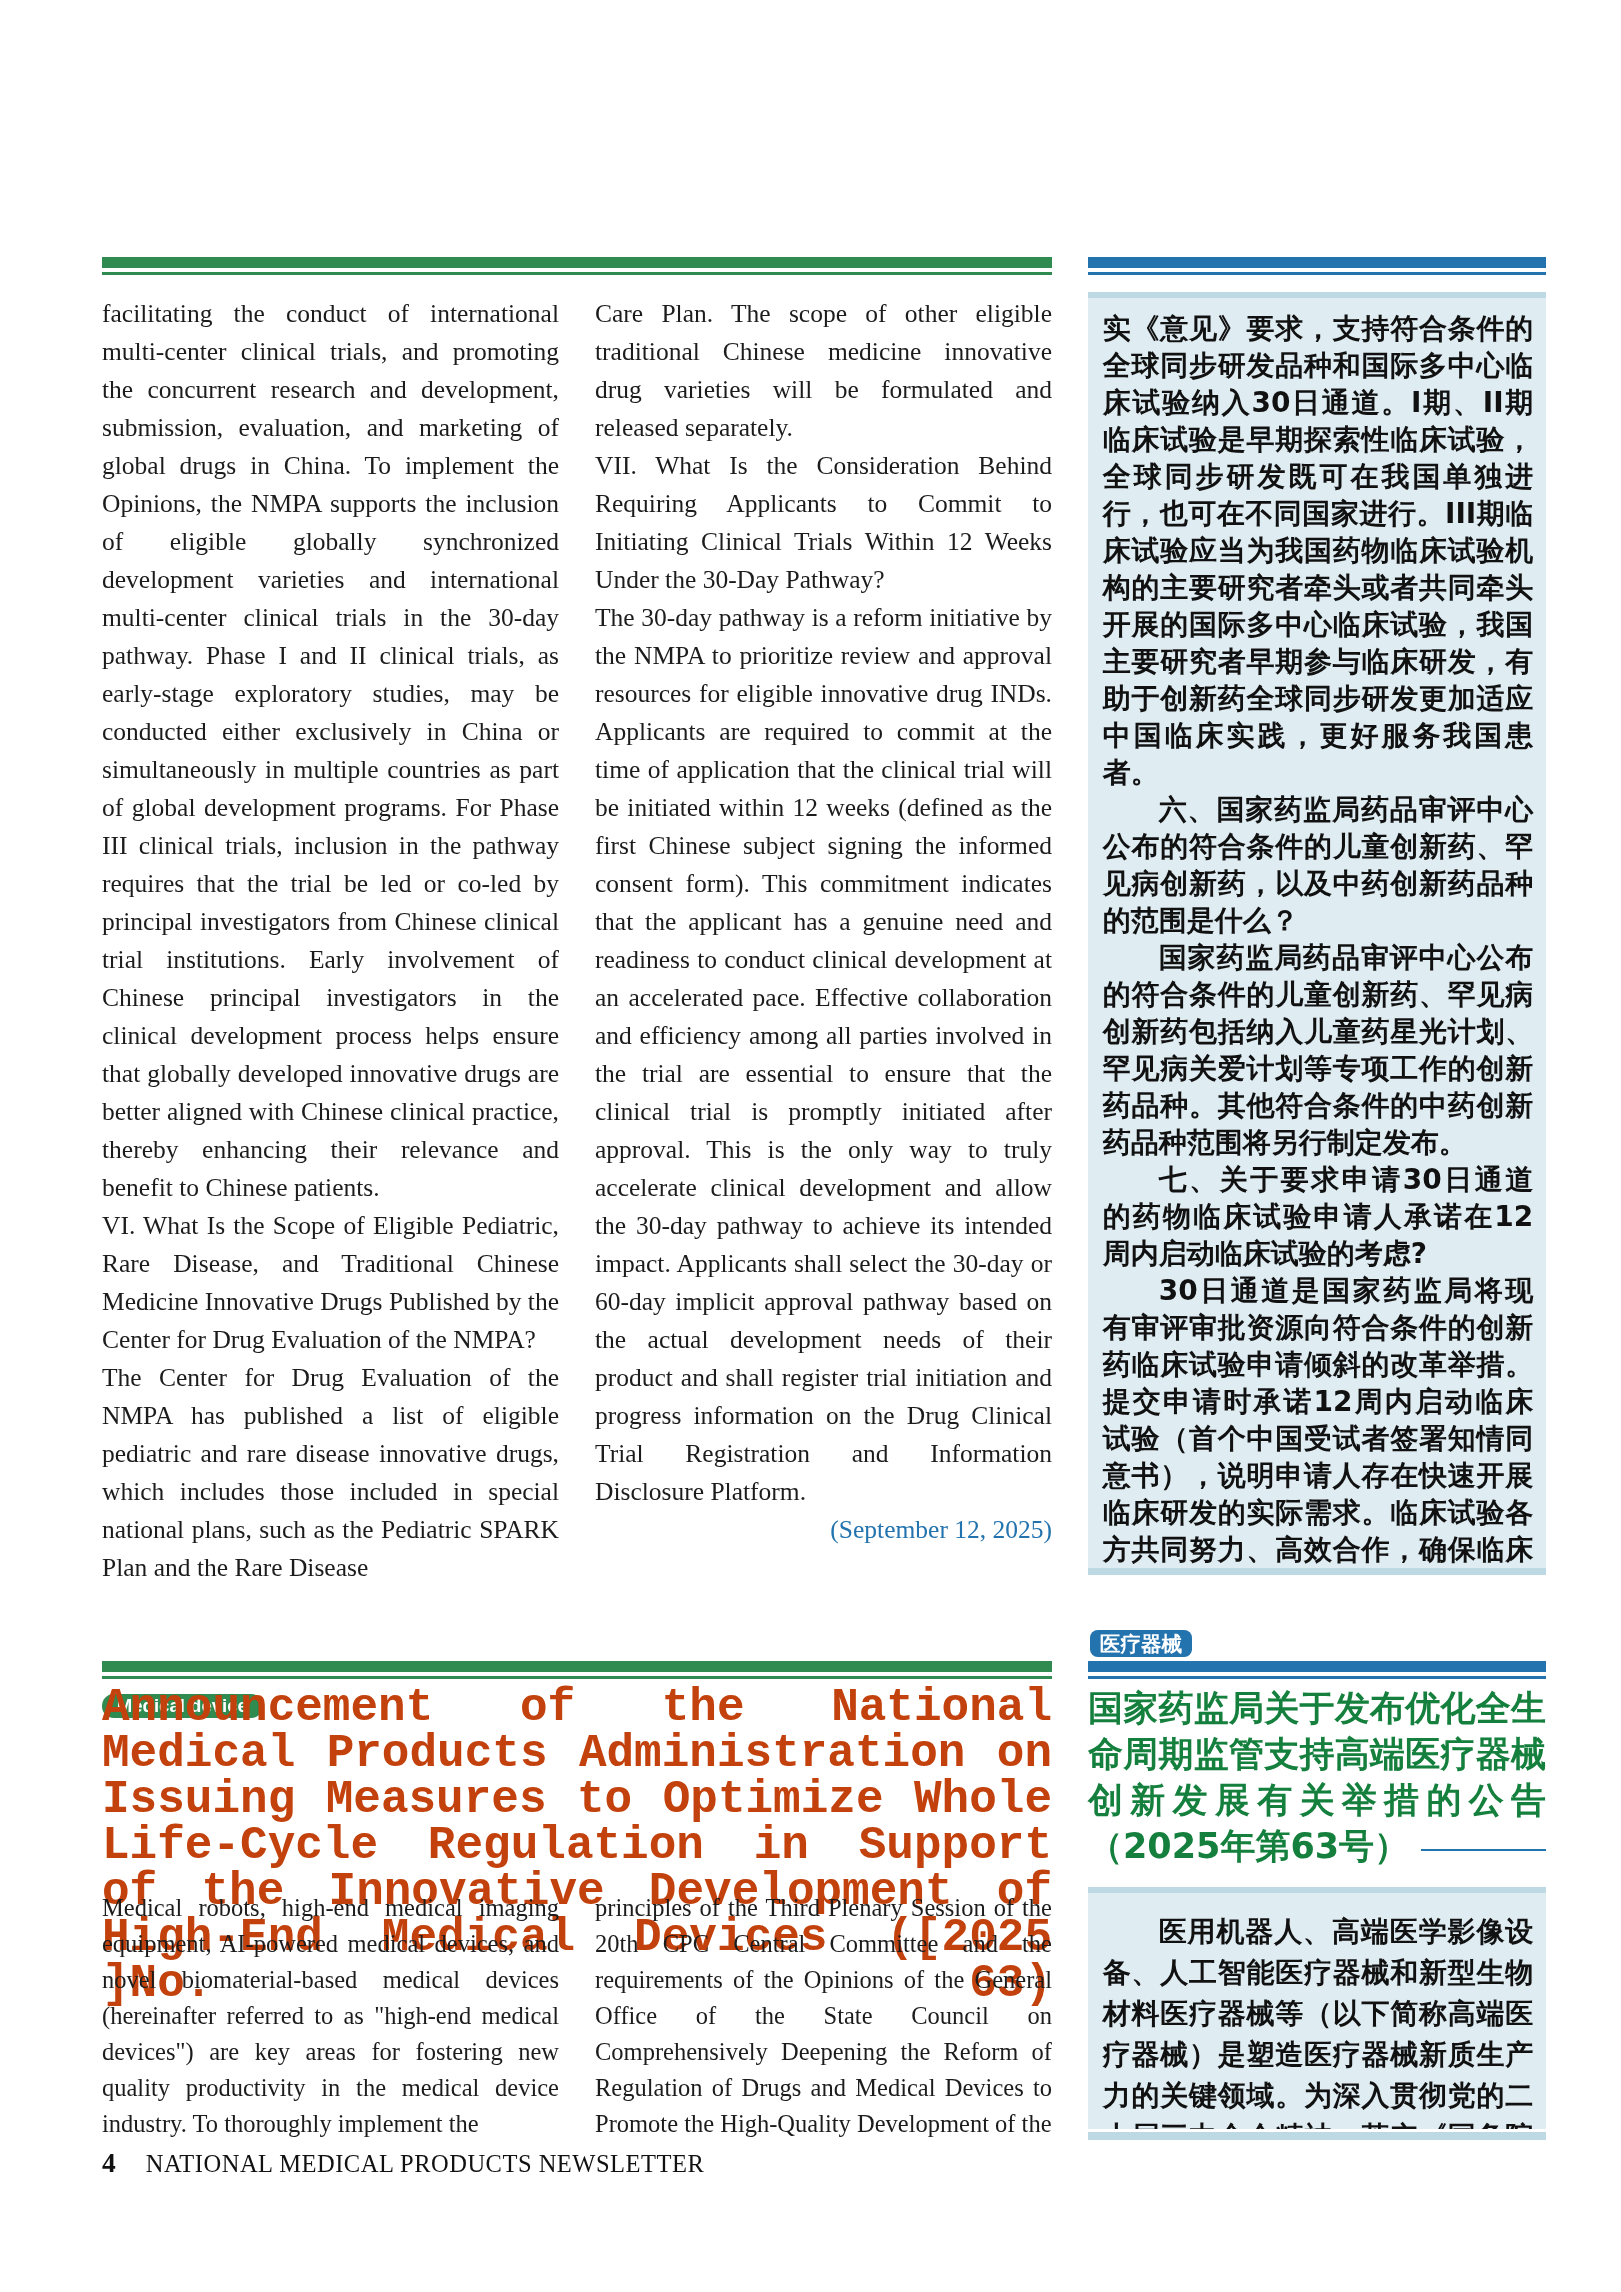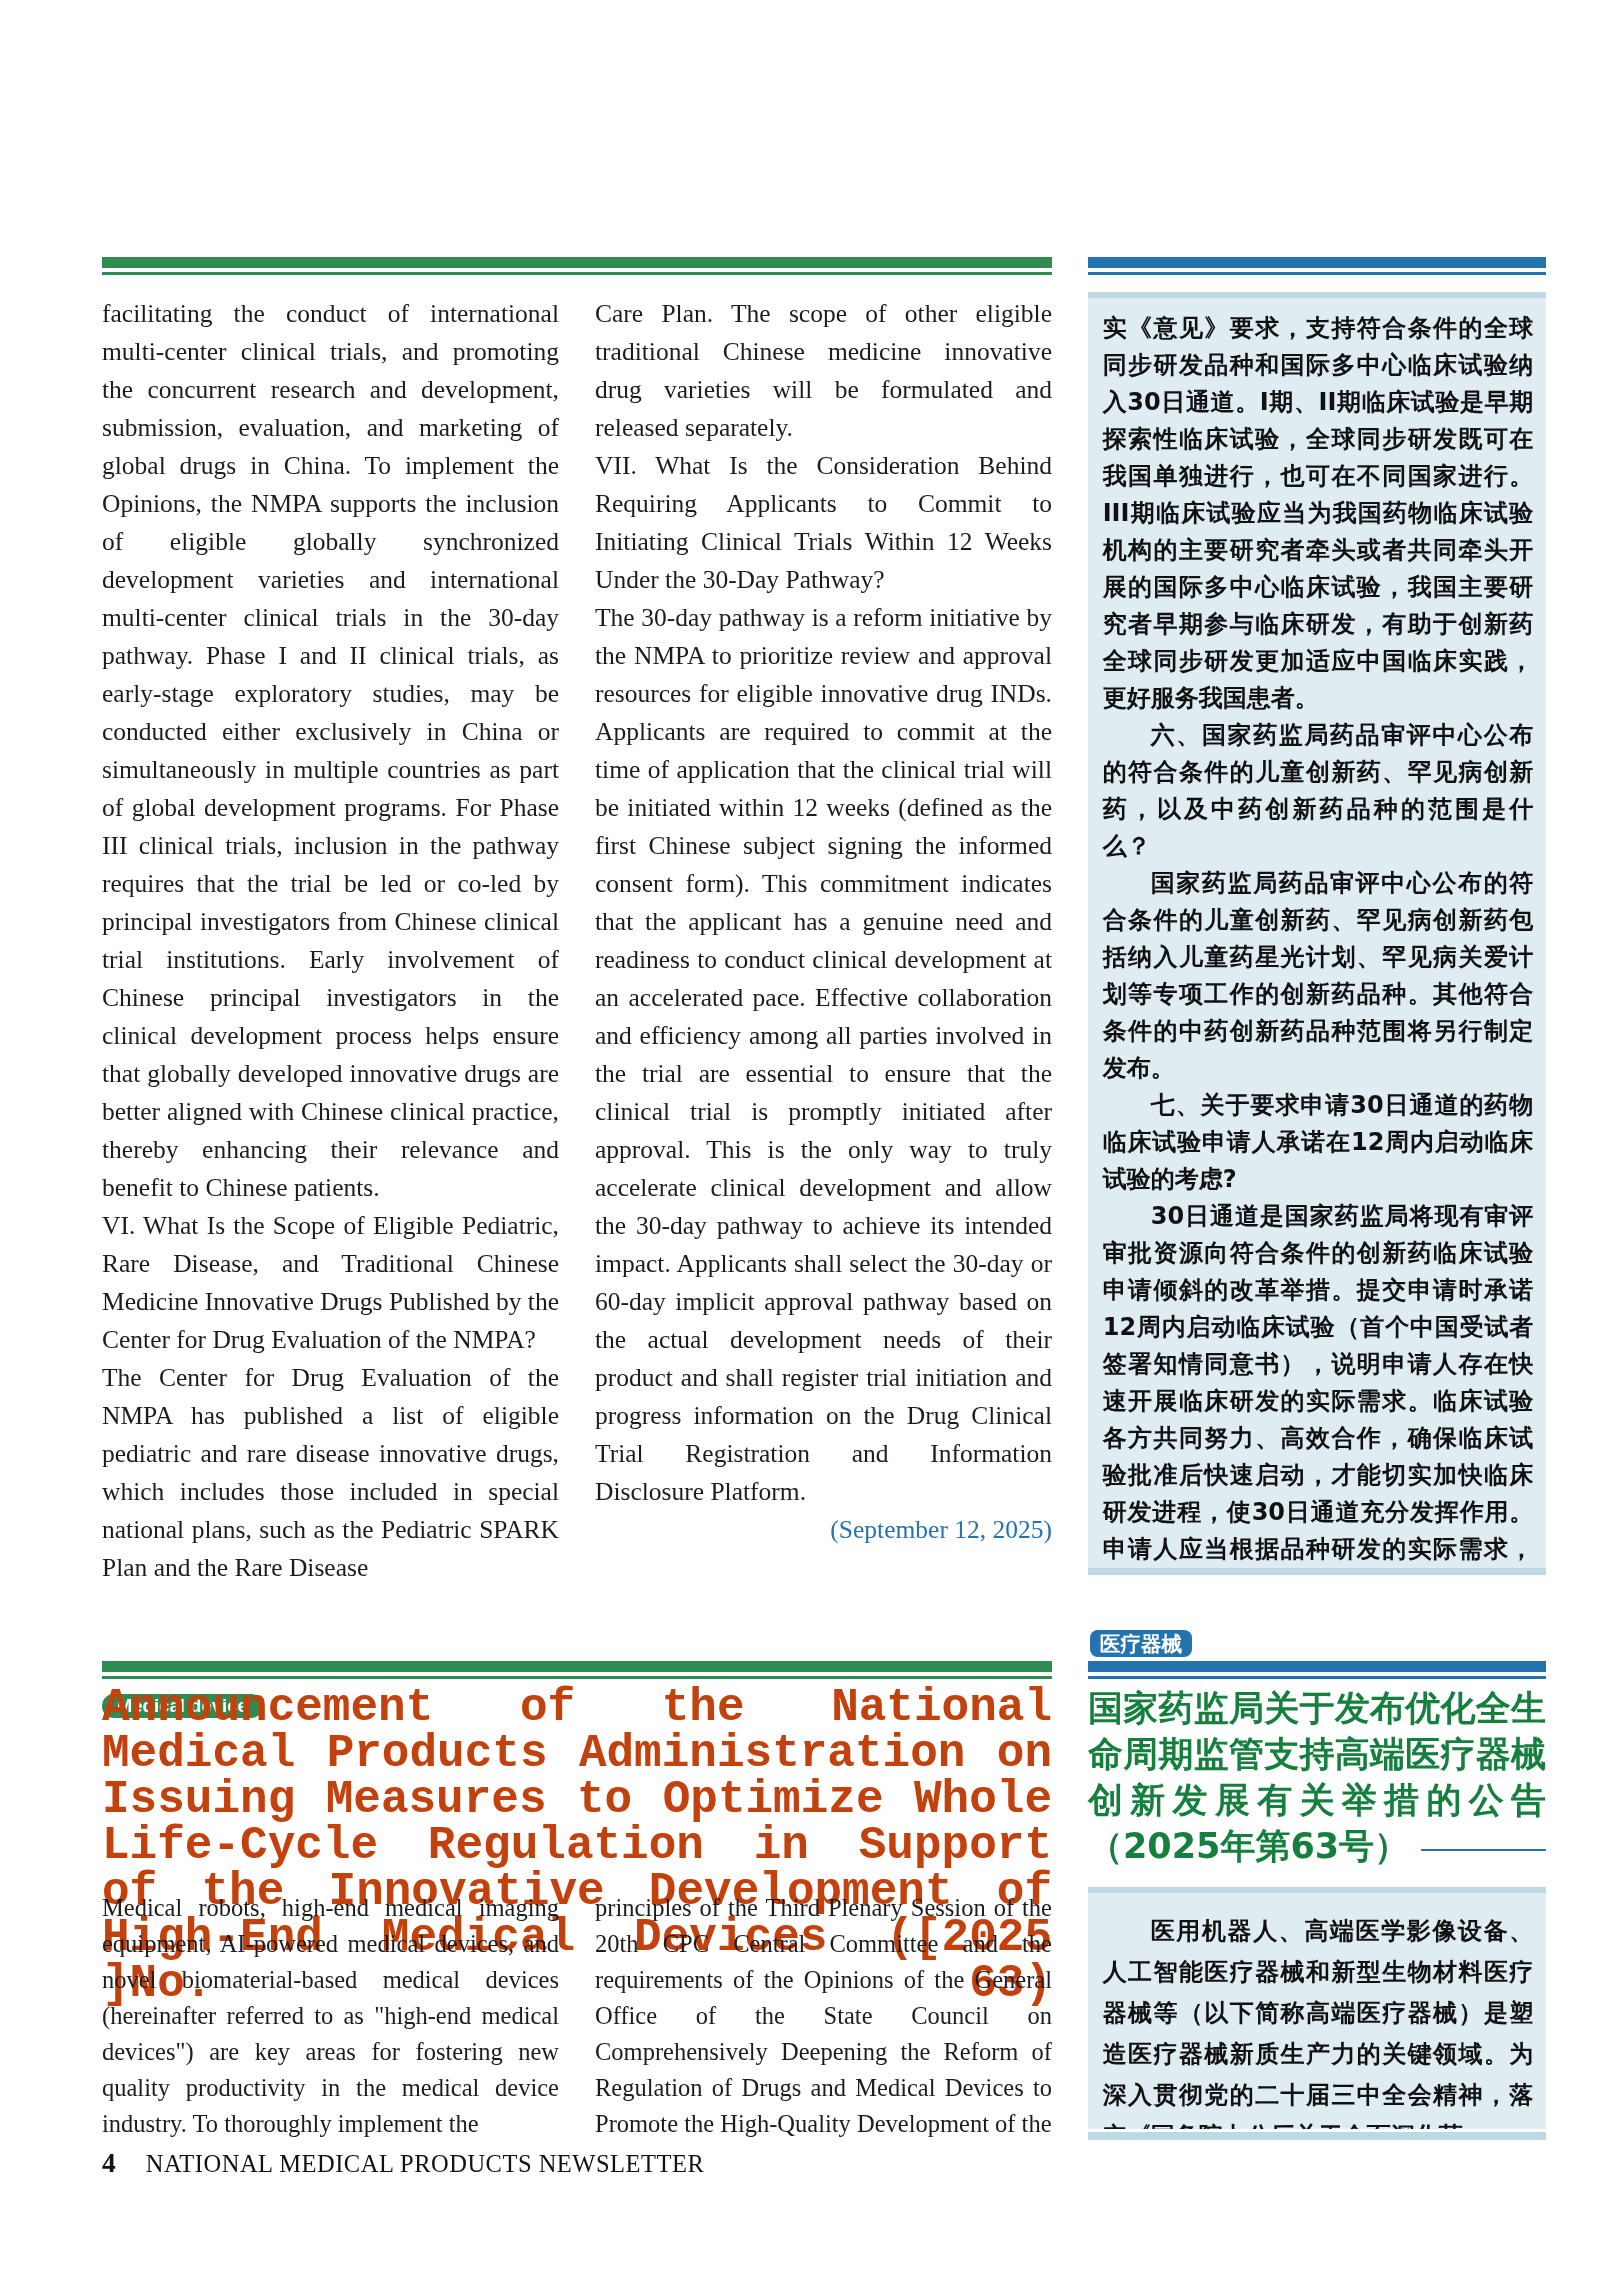--- a/index.html
+++ b/index.html
@@ -15,21 +15,21 @@
   .encol p{margin:0;}
   .encol.small{font-size:24.5px;line-height:36px;}
   .date-en{text-align:right;color:#2273ae;}
 
   
   .cap{position:absolute;background:#bcd9e4;}
   .cnbox{position:absolute;background:#dfecf2;box-sizing:border-box;overflow:hidden;
          font-family:"DejaVu Sans","Liberation Sans",sans-serif;font-weight:bold;color:#111111;}
   .cnbox1{padding:11.8px 12.7px 0 14.7px;}
   .cnbox2{padding:17.6px 12.7px 0 14.7px;}
-  .cn{margin:0;font-size:24px;line-height:37px;text-align:justify;}
+  .cn{margin:0;font-size:28px;line-height:37px;text-align:justify;}
   .cnbox2 .cn{line-height:41px;}
   .ind{text-indent:2em;}
   .cn-date{margin:13.7px 0 0 0;font-size:21.6px;line-height:37px;text-align:center;color:#c2410c;}
 
   
   .badge{position:absolute;box-sizing:border-box;color:#ffffff;
          font-family:"Liberation Sans","DejaVu Sans",sans-serif;font-weight:bold;white-space:nowrap;}
   .badge-en{height:23.5px;line-height:23.5px;padding:0 14.7px;border-radius:11.8px;font-size:18.6px;background:#2f8b4f;}
   .badge-cn{height:27.4px;line-height:27.4px;padding:0 9.8px;border-radius:7.8px;font-size:20.6px;background:#2273ae;}
 

